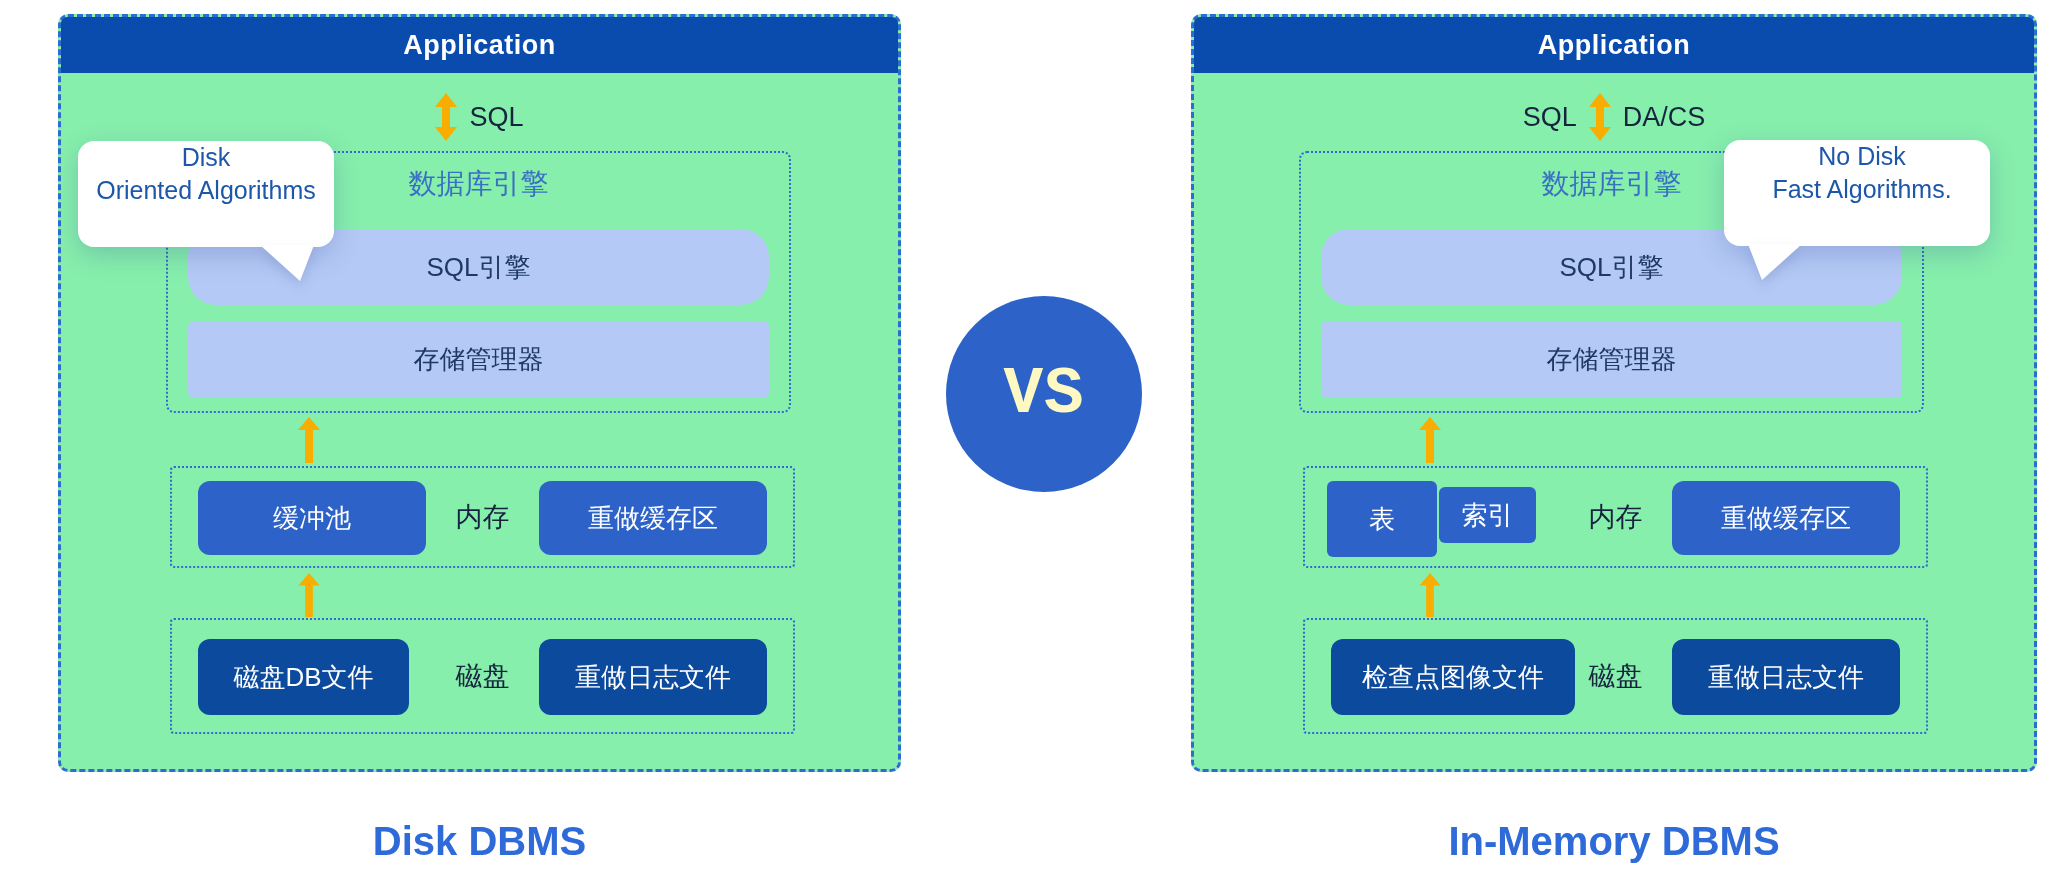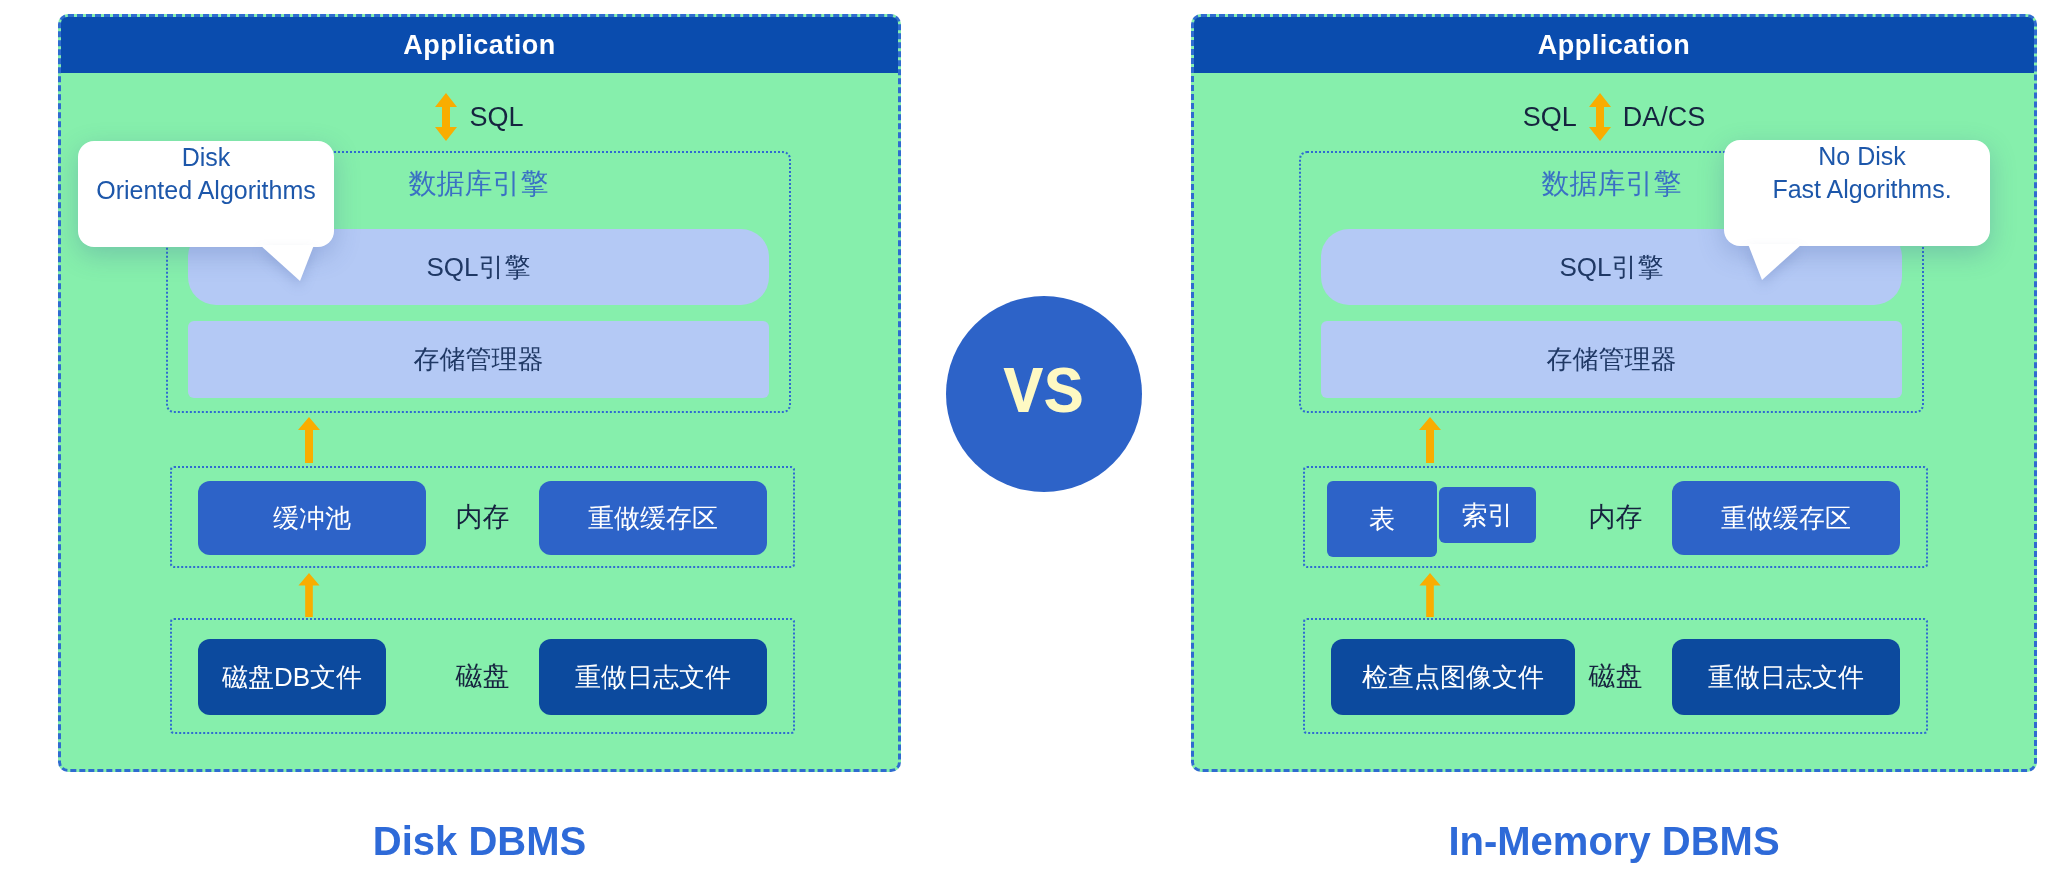--- a/index.html
+++ b/index.html
@@ -114,21 +114,21 @@
     <div class="chip mid" style="left:26px;top:13px;width:228px;height:74px;">缓冲池</div>
     <div class="layer-label">内存</div>
     <div class="chip mid" style="right:26px;top:13px;width:228px;height:74px;">重做缓存区</div>
   </div>
 
   <svg class="uparrow" style="left:237px;top:556px;" width="22" height="44" viewBox="0 0 22 46">
     <polygon points="11,0 22,13 15,13 15,46 7,46 7,13 0,13" fill="#f9ad00"></polygon>
   </svg>
 
   <div class="layerbox disk">
-    <div class="chip dark" style="left:26px;top:19px;width:188px;height:76px;">磁盘DB文件</div>
+    <div class="chip dark" style="left:26px;top:19px;width:211px;height:76px;">磁盘DB文件</div>
     <div class="layer-label">磁盘</div>
     <div class="chip dark" style="right:26px;top:19px;width:228px;height:76px;">重做日志文件</div>
   </div>
 </div>
 
 <div class="callout cl">
   <span>Disk</span>
   <span>Oriented Algorithms</span>
   <svg class="tail tr" width="54" height="36" viewBox="0 0 54 36">
     <polygon points="0,0 54,0 40,36" fill="#ffffff"></polygon>

